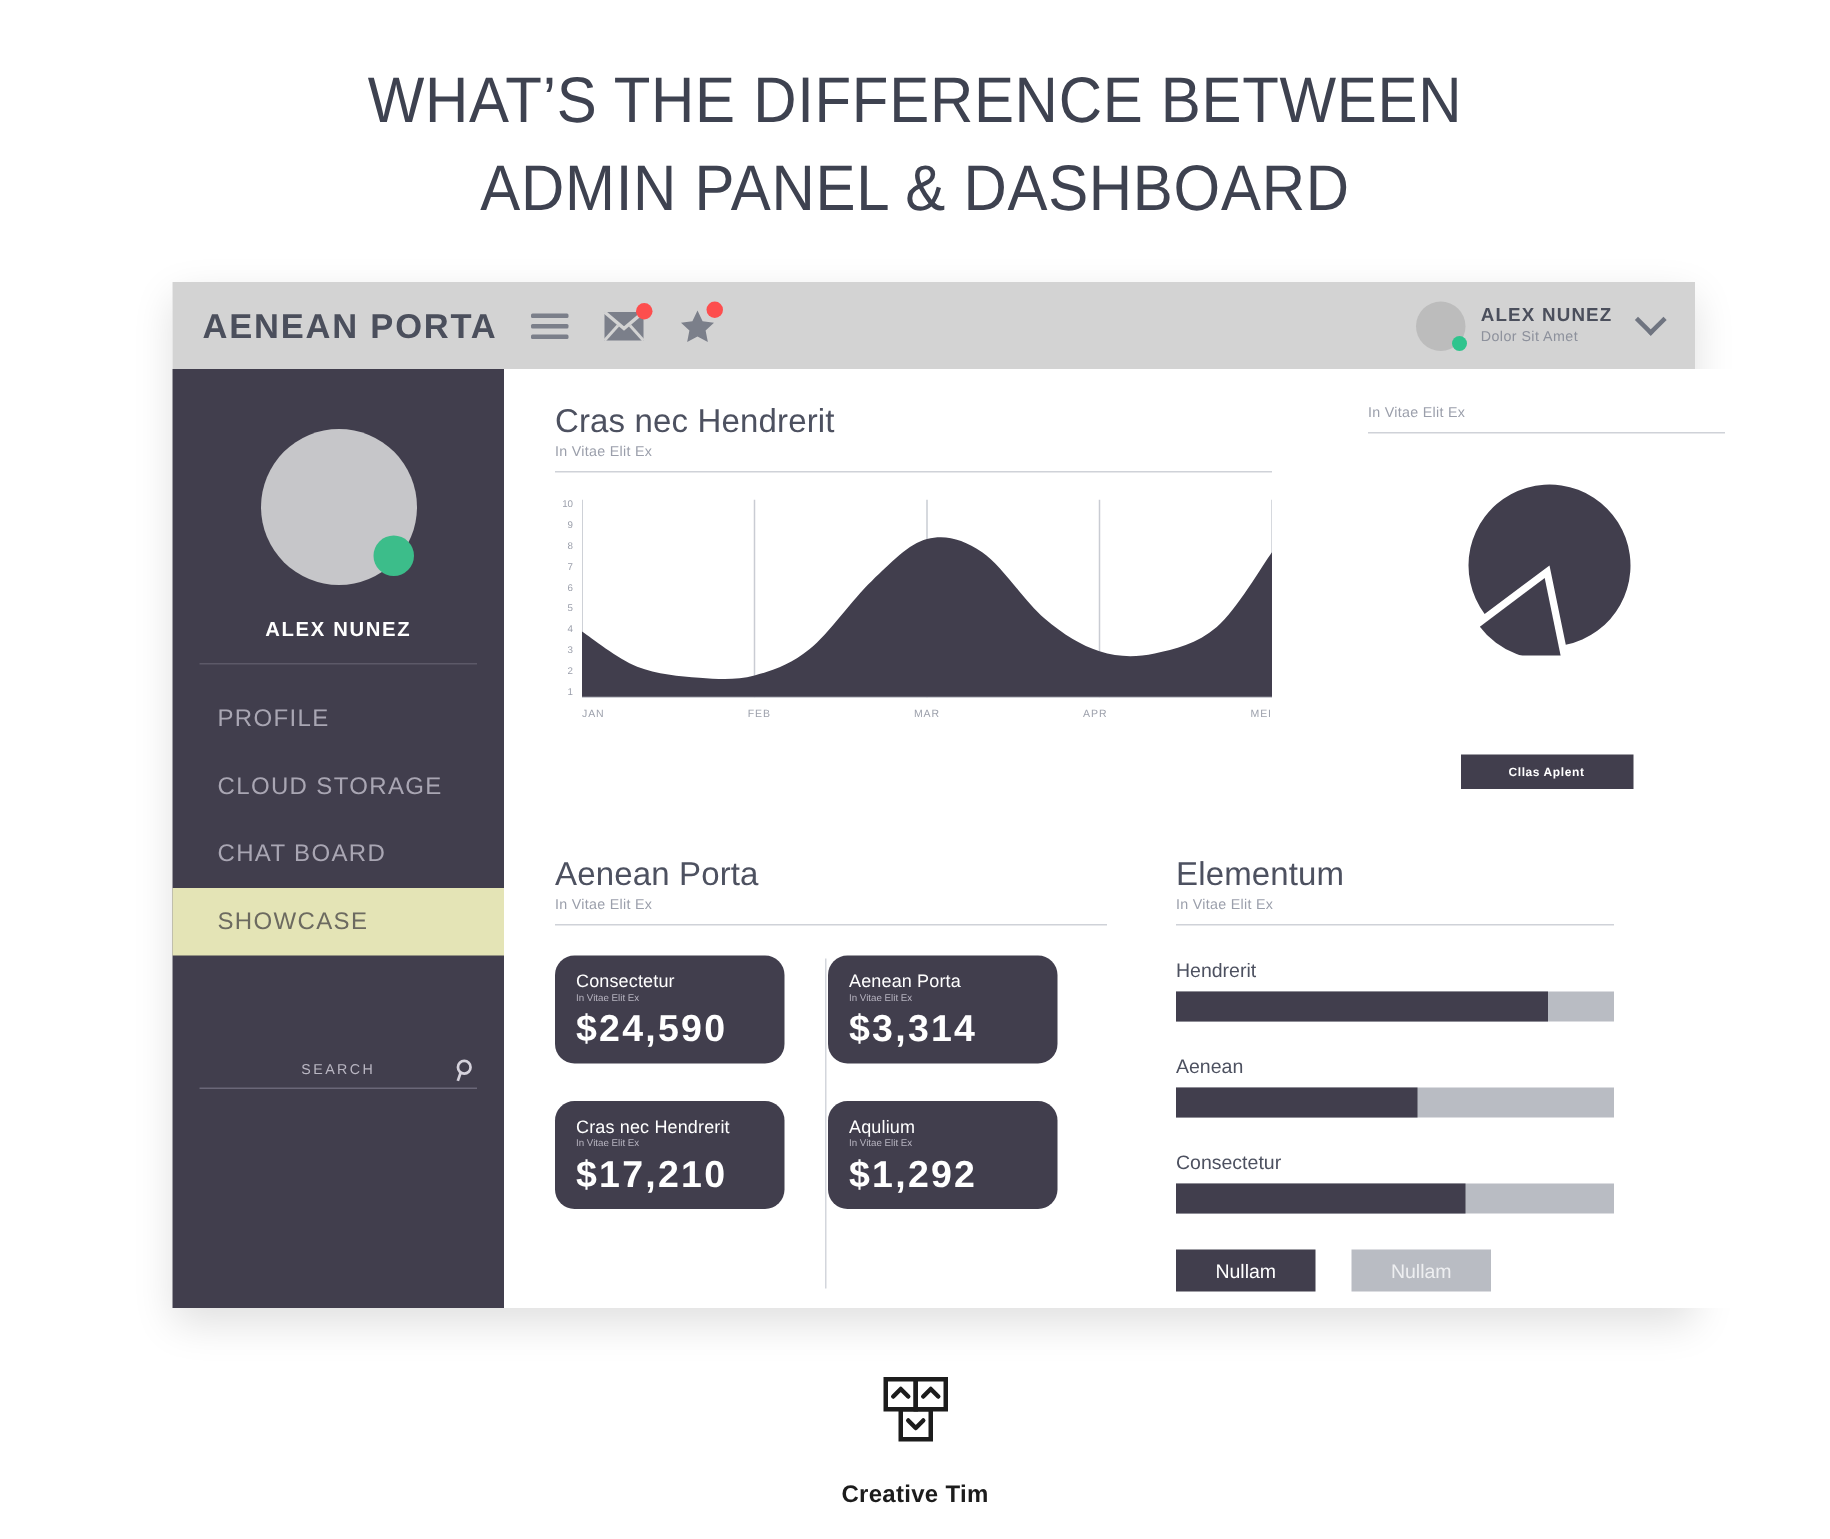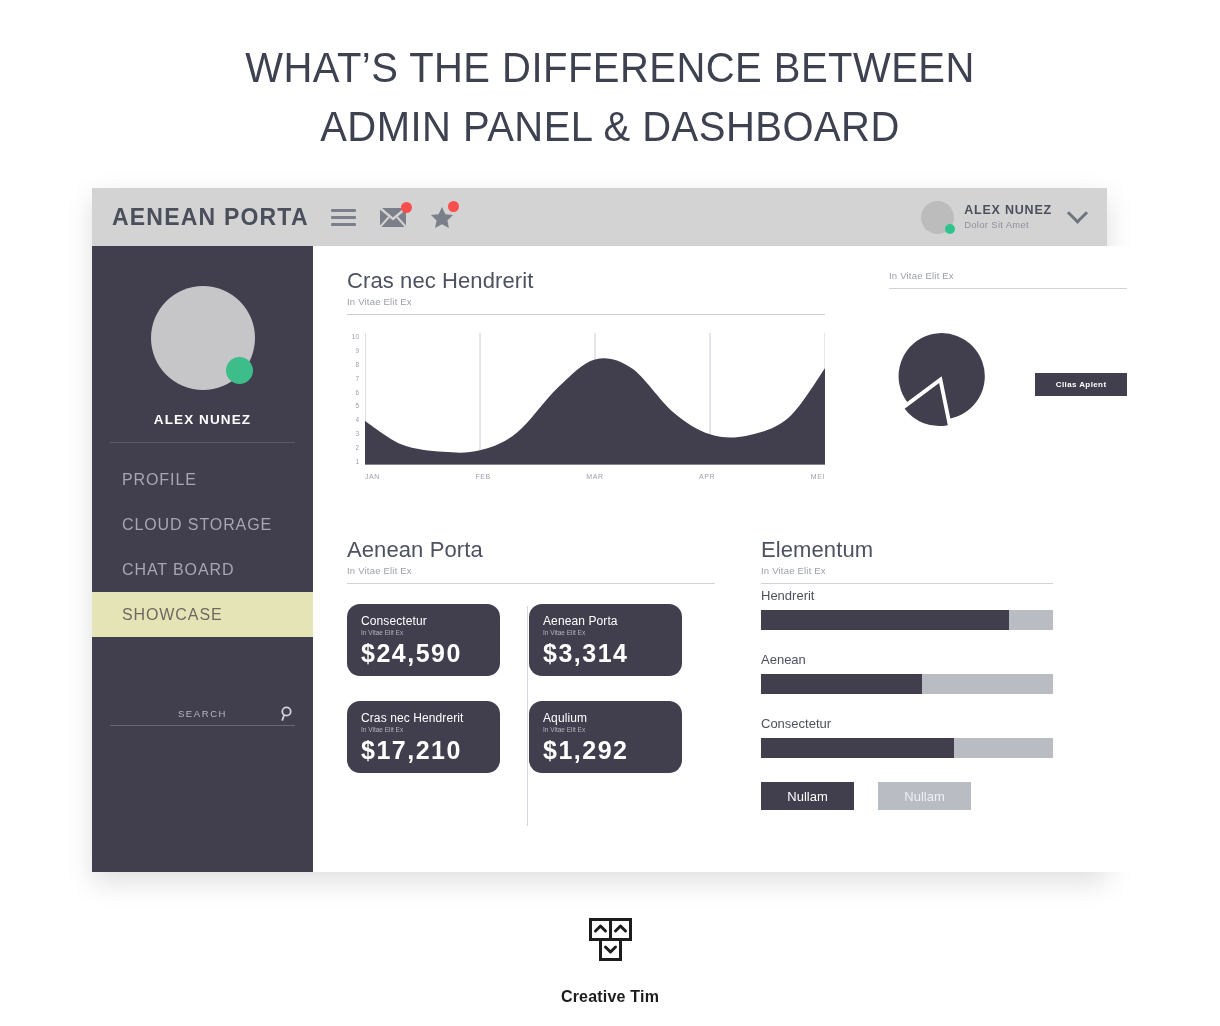--- a/index.html
+++ b/index.html
@@ -21,21 +21,21 @@
     font-size: 43px;
     letter-spacing: 0.5px;
     line-height: 1.38;
     transform: scaleX(0.93);
   }
   .page-title .line { display: block; }
 
   
   .app-window {
     position: absolute;
-    left: 92px; top: 188px;
+    left: 115px; top: 188px;
     width: 1015px; height: 684px;
     background: #ffffff;
     box-shadow: 0 10px 26px rgba(0,0,0,0.13);
   }
 
   
   .topbar {
     height: 58px;
     background: #d3d3d3;
     display: flex;
@@ -159,21 +159,21 @@
     font-size: 6.5px; color: #9b9fab; text-align: right; width: 12px;
   }
   .plot { position: absolute; left: 18px; right: 0; top: 0; height: 132px; }
   .x-axis {
     position: absolute; left: 18px; right: 0; top: 140px;
     display: flex; justify-content: space-between;
     font-size: 7px; color: #9da1ac; letter-spacing: 0.6px;
   }
 
   
-  .pie-wrap { margin-top: 20px; display: flex; flex-direction: row; align-items: center; gap: 44px; }
+  .pie-wrap { margin-top: 20px; display: flex; flex-direction: column; align-items: center; gap: 44px; }
   .pie-btn {
     margin-top: 22px;
     background: #413e4d; color: #ffffff;
     font-size: 8px; font-weight: 700; letter-spacing: 0.4px;
     padding: 7px 0; width: 115px; text-align: center;
     border: none; cursor: pointer;
     font-family: "Liberation Sans", sans-serif;
   }
 
   
@@ -193,21 +193,21 @@
     background: #413e4d; color: #ffffff;
     padding: 10px 0 0 14px;
   }
   .stat-name { font-size: 12px; letter-spacing: 0.1px; }
   .stat-sub  { font-size: 6.5px; color: #b6b3bf; margin-top: 1px; }
   .stat-value {
     font-size: 25px; font-weight: 700; letter-spacing: 1.5px; margin-top: 3px;
   }
 
   
-  .prog-list { margin-top: 4px; }
+  .prog-list { margin-top: 22px; }
   .prog-item + .prog-item { margin-top: 22px; }
   .prog-label { font-size: 13px; color: #4d5160; margin-bottom: 7px; }
   .prog-track { height: 20px; background: #b9bcc3; width: 100%; }
   .prog-fill  { height: 100%; background: #413e4d; }
   .prog-buttons { display: flex; gap: 24px; margin-top: 24px; }
   .btn {
     width: 93px; height: 28px; border: none; cursor: pointer;
     font-size: 13px; font-family: "Liberation Sans", sans-serif;
   }
   .btn-primary { background: #413e4d; color: #ffffff; }

